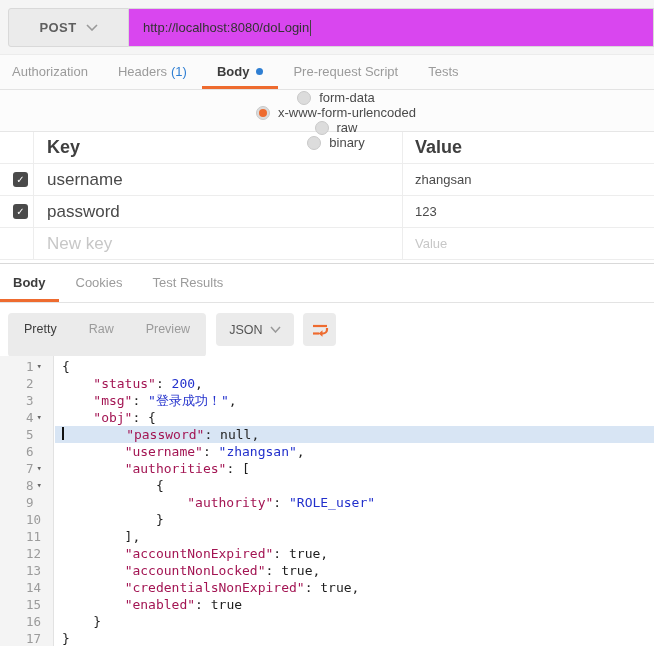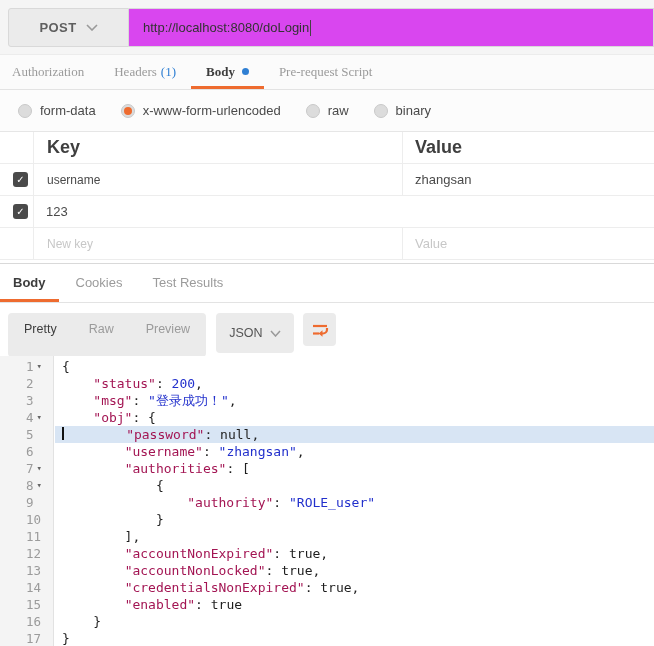--- a/index.html
+++ b/index.html
@@ -11,59 +11,59 @@
   .url-bar { display:flex; height:39px; }
   .method-select { width:121px; background:#ebebeb; border:1px solid #d9d9d9; border-radius:3px 0 0 3px;
     display:flex; align-items:center; justify-content:center; gap:9px; cursor:pointer; }
   .method-select .m-label { font-size:13px; font-weight:700; color:#5f5f5f; letter-spacing:.4px; }
   .url-input { flex:1; background:#d946ef; border:1px solid #d9d9d9; border-left:none;
     display:flex; align-items:center; padding-left:14px; font-size:13px; color:#333; }
   .caret { display:inline-block; width:1px; height:16px; background:#444; margin-left:1px; }
 
   
   .req-tabs { height:35px; background:#fbfbfb; border-bottom:1px solid #e3e3e3; padding-left:12px;
-    display:flex; align-items:stretch;font-family:Liberation Serif, serif; }
+    display:flex; align-items:stretch; }
   .rtab { position:relative; padding:0 15px; line-height:34px; font-size:13px; color:#9b9b9b; cursor:pointer; white-space:nowrap; }
   .rtab:first-child { padding-left:0; }
   .rtab.active { color:#3d3d3d; font-weight:700; }
   .rtab.active::after { content:""; position:absolute; left:0; right:0; bottom:0; height:3px; background:#ee6b2f; }
   .rtab .count { color:#2f7fd3; margin-left:4px; font-weight:400; }
   .dot { display:inline-block; width:7px; height:7px; border-radius:50%; background:#2f7fd3; margin-left:7px; vertical-align:1px; }
 
   
-  .modes-row { height:41px; background:#fcfcfc; display:flex; align-items:center; padding-left:18px; column-gap:25px; }
+  .modes-row { height:41px; background:#fcfcfc; display:flex; align-items:center; padding-left:18px; column-gap:25px;flex-direction:column; }
   .mode { display:flex; align-items:center; gap:8px; cursor:pointer; }
   .radio { width:14px; height:14px; border-radius:50%; background:#dcdcdc; border:1px solid #c9c9c9; position:relative; }
   .radio.sel::after { content:""; position:absolute; left:2px; top:2px; width:8px; height:8px; border-radius:50%; background:#ee6b2f; }
   .mode .m-txt { font-size:13px; color:#4a4a4a; }
 
   
   .params-table { background:#fff; border-top:1px solid #e6e6e6; }
   .p-row { display:grid; grid-template-columns:34px 369px 1fr; height:32px; border-bottom:1px solid #ededed; align-items:center; }
   .c-check { height:100%; border-right:1px solid #ededed; display:flex; align-items:center; padding-left:13px; }
-  .c-key { height:100%; border-right:1px solid #ededed; display:flex; align-items:center; padding-left:13px; font-size:12px; color:#4a4a4a; }
+  .c-key { height:100%; border-right:1px solid #ededed; display:flex; align-items:center; padding-left:13px; font-size:17px; color:#4a4a4a; }
   .c-val { height:100%; display:flex; align-items:center; padding-left:12px; font-size:13px; color:#4a4a4a; }
   .p-row .th { font-size:18px; font-weight:700; color:#3f3f3f; }
   .checkbox { width:15px; height:15px; background:#4a4a4a; border-radius:3px; color:#fff; font-size:10px;
     display:flex; align-items:center; justify-content:center; cursor:pointer; }
   .placeholder { color:#c7c7c7; }
 
   
   .resp-section { margin-top:3px; border-top:1px solid #d9d9d9; background:#fff; }
   .resp-tabs { height:39px; border-bottom:1px solid #e3e3e3; display:flex; column-gap:4px; }
   .stab { position:relative; padding:0 13px; line-height:38px; font-size:13px; color:#9b9b9b; cursor:pointer; white-space:nowrap; }
   .stab.active { color:#3d3d3d; font-weight:700; }
   .stab.active::after { content:""; position:absolute; left:0; right:0; bottom:0; height:3px; background:#ee6b2f; }
   .stab .count { color:#2f7fd3; margin-left:4px; font-weight:400; }
 
   .toolbar { height:53px; padding:10px 0 0 8px; display:flex; align-items:flex-start; }
   .btn-group { display:flex; background:#ebebeb; border-radius:4px; height:44px; }
   .vmode { padding:0 16px; line-height:33px; font-size:12.5px; color:#9b9b9b; cursor:pointer; }
   .vmode.active { color:#3d3d3d; }
-  .select-btn { margin-left:10px; height:40px; background:#ebebeb; border-radius:4px; padding:0 13px;
+  .select-btn { margin-left:10px; height:33px; background:#ebebeb; border-radius:4px; padding:0 13px;
     display:flex; align-items:center; gap:8px; font-size:12.5px; color:#555; cursor:pointer; }
   .icon-btn { margin-left:9px; width:33px; height:33px; background:#ebebeb; border-radius:4px;
     display:flex; align-items:center; justify-content:center; cursor:pointer; }
 
   
   .code-area { position:relative; height:291px; background:#fff; padding-top:2px;
     font-family:"DejaVu Sans Mono","Liberation Mono",monospace; font-size:13px; }
   .gutter-rail { position:absolute; left:0; top:0; bottom:0; width:54px; background:#f4f4f4; border-right:1px solid #e2e2e2; }
   .code-lines { position:relative; z-index:1; }
   .cl { display:flex; height:17px; line-height:17px; }
@@ -95,20 +95,21 @@
           <span class="caret"></span>
       </div>
     </div>
   </div>
 
   <div class="req-tabs" id="req-tabs">
       <div class="rtab"><span class="lbl">Authorization</span></div>
       <div class="rtab"><span class="lbl">Headers</span><span class="count">(1)</span></div>
       <div class="rtab active"><span class="lbl">Body</span><span class="dot"></span></div>
       <div class="rtab"><span class="lbl">Pre-request Script</span></div>
+      <div class="rtab"><span class="lbl">Tests</span></div>
     </div>
 
   <div class="modes-row" id="modes-row">
       <div class="mode">
         <span class="radio"></span>
         <span class="m-txt">form-data</span>
       </div>
       <div class="mode">
         <span class="radio sel"></span>
         <span class="m-txt">x-www-form-urlencoded</span>
@@ -134,20 +135,21 @@
           <div class="c-check">
             <div class="checkbox">✓</div>
           </div>
           <div class="c-key">username</div>
           <div class="c-val">zhangsan</div>
         </div>
         <div class="p-row">
           <div class="c-check">
             <div class="checkbox">✓</div>
           </div>
+          <div class="c-key">password</div>
           <div class="c-val">123</div>
         </div>
       </div>
     <div class="p-row">
       <div class="c-check"></div>
       <div class="c-key">
           <span class="placeholder">New key</span>
         </div>
       <div class="c-val">
           <span class="placeholder">Value</span>

